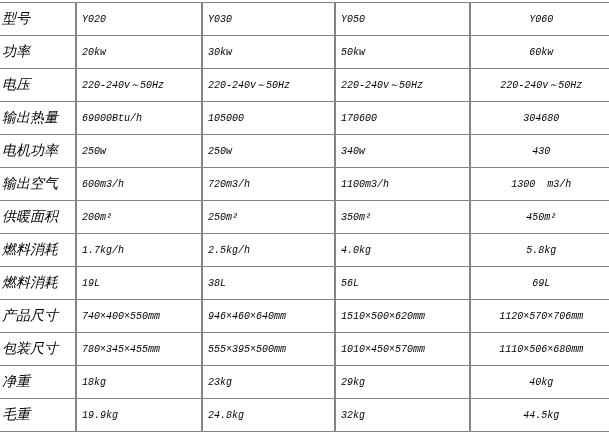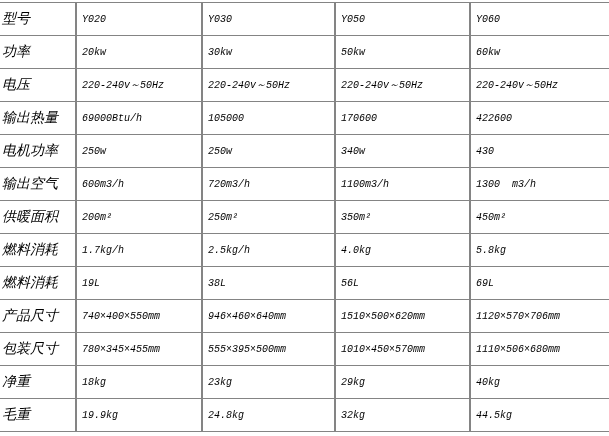--- a/index.html
+++ b/index.html
@@ -35,20 +35,21 @@
     overflow: hidden;
   }
   table.spec td.label-cell {
     border-left: none;
     padding-left: 2px;
     font-size: 14px;
     font-family: "Liberation Mono", "DejaVu Sans Mono", monospace;
   }
   table.spec td:last-child {
     border-right-width: 1px;
+    text-align: center;
   }
   .sz-s { font-size: 10px; }
   .sz-l { font-size: 10px; }
 </style>
 </head>
 <body>
 
 <table class="spec">
   <colgroup>
     <col style="width:76px">
@@ -77,21 +78,21 @@
         <td class="sz-s">220-240v～50Hz</td>
         <td class="sz-s">220-240v～50Hz</td>
         <td class="sz-s">220-240v～50Hz</td>
         <td class="sz-s">220-240v～50Hz</td>
       </tr>
       <tr>
         <td class="label-cell">输出热量</td>
         <td class="sz-s">69000Btu/h</td>
         <td class="sz-l">105000</td>
         <td class="sz-l">170600</td>
-        <td class="sz-l">422600</td>
+        <td class="sz-l">304680</td>
       </tr>
       <tr>
         <td class="label-cell">电机功率</td>
         <td class="sz-s">250w</td>
         <td class="sz-s">250w</td>
         <td class="sz-l">340w</td>
         <td class="sz-l">430</td>
       </tr>
       <tr>
         <td class="label-cell">输出空气</td>

